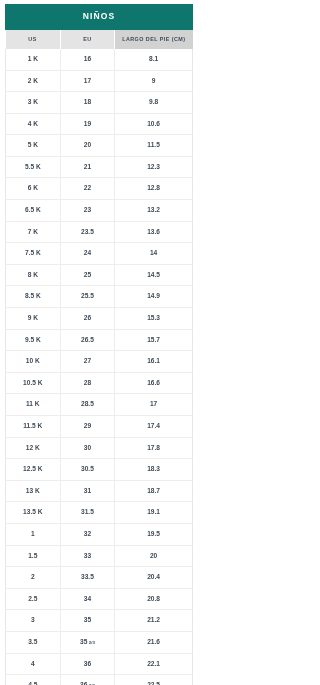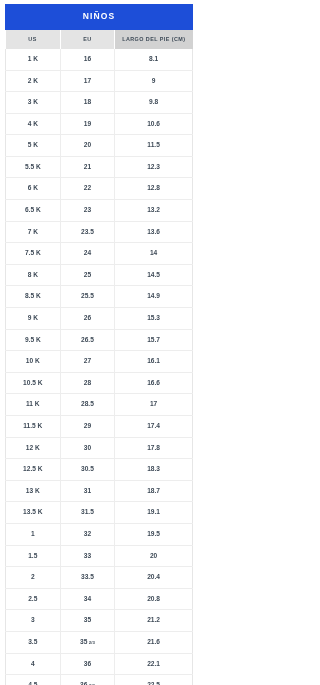--- a/index.html
+++ b/index.html
@@ -12,21 +12,21 @@
     height: 685px;
     font-family: "Liberation Sans", sans-serif;
     overflow: hidden;
   }
   .size-chart {
     width: 188px;
     margin: 4px 0 0 5px;
     background: #ffffff;
   }
   .chart-title {
-    background: #1d4ed8;
+    background: #0f766e;
     color: #ffffff;
     font-size: 8.5px;
     font-weight: bold;
     letter-spacing: 1.1px;
     text-align: center;
     padding: 8px 0 9px 0;
     line-height: 1;
   }
   table.size-table {
     width: 100%;

